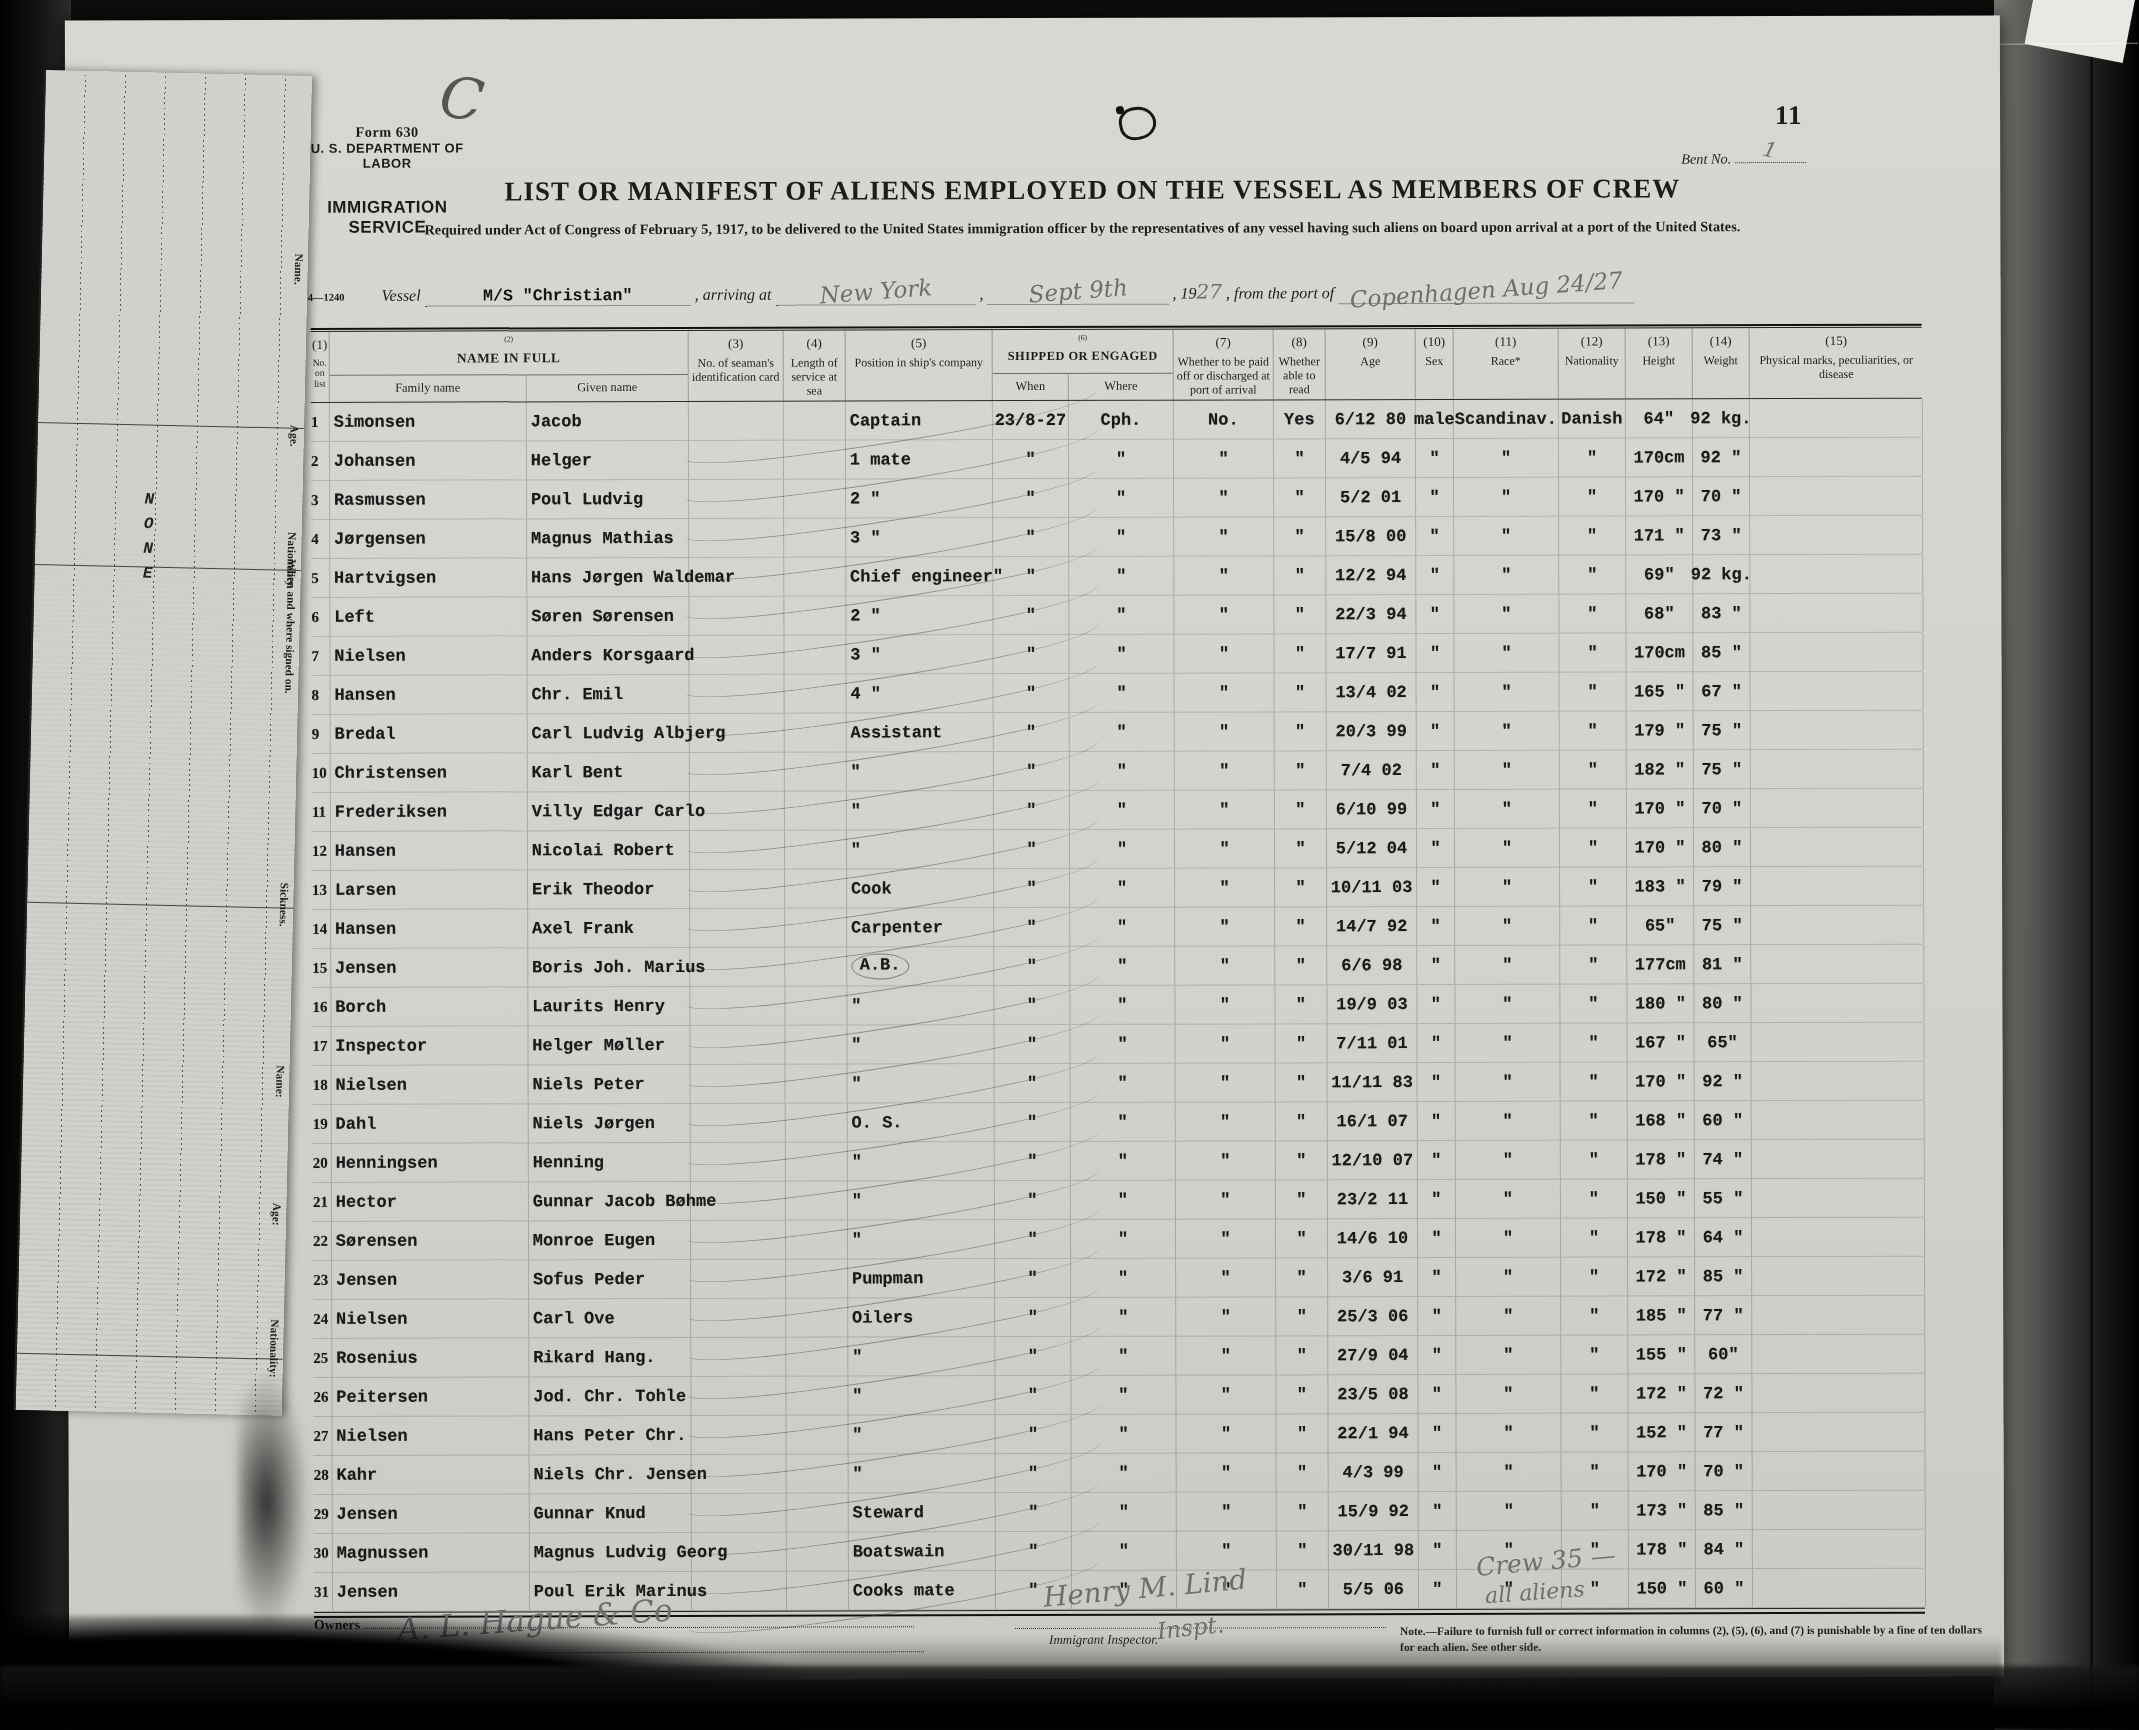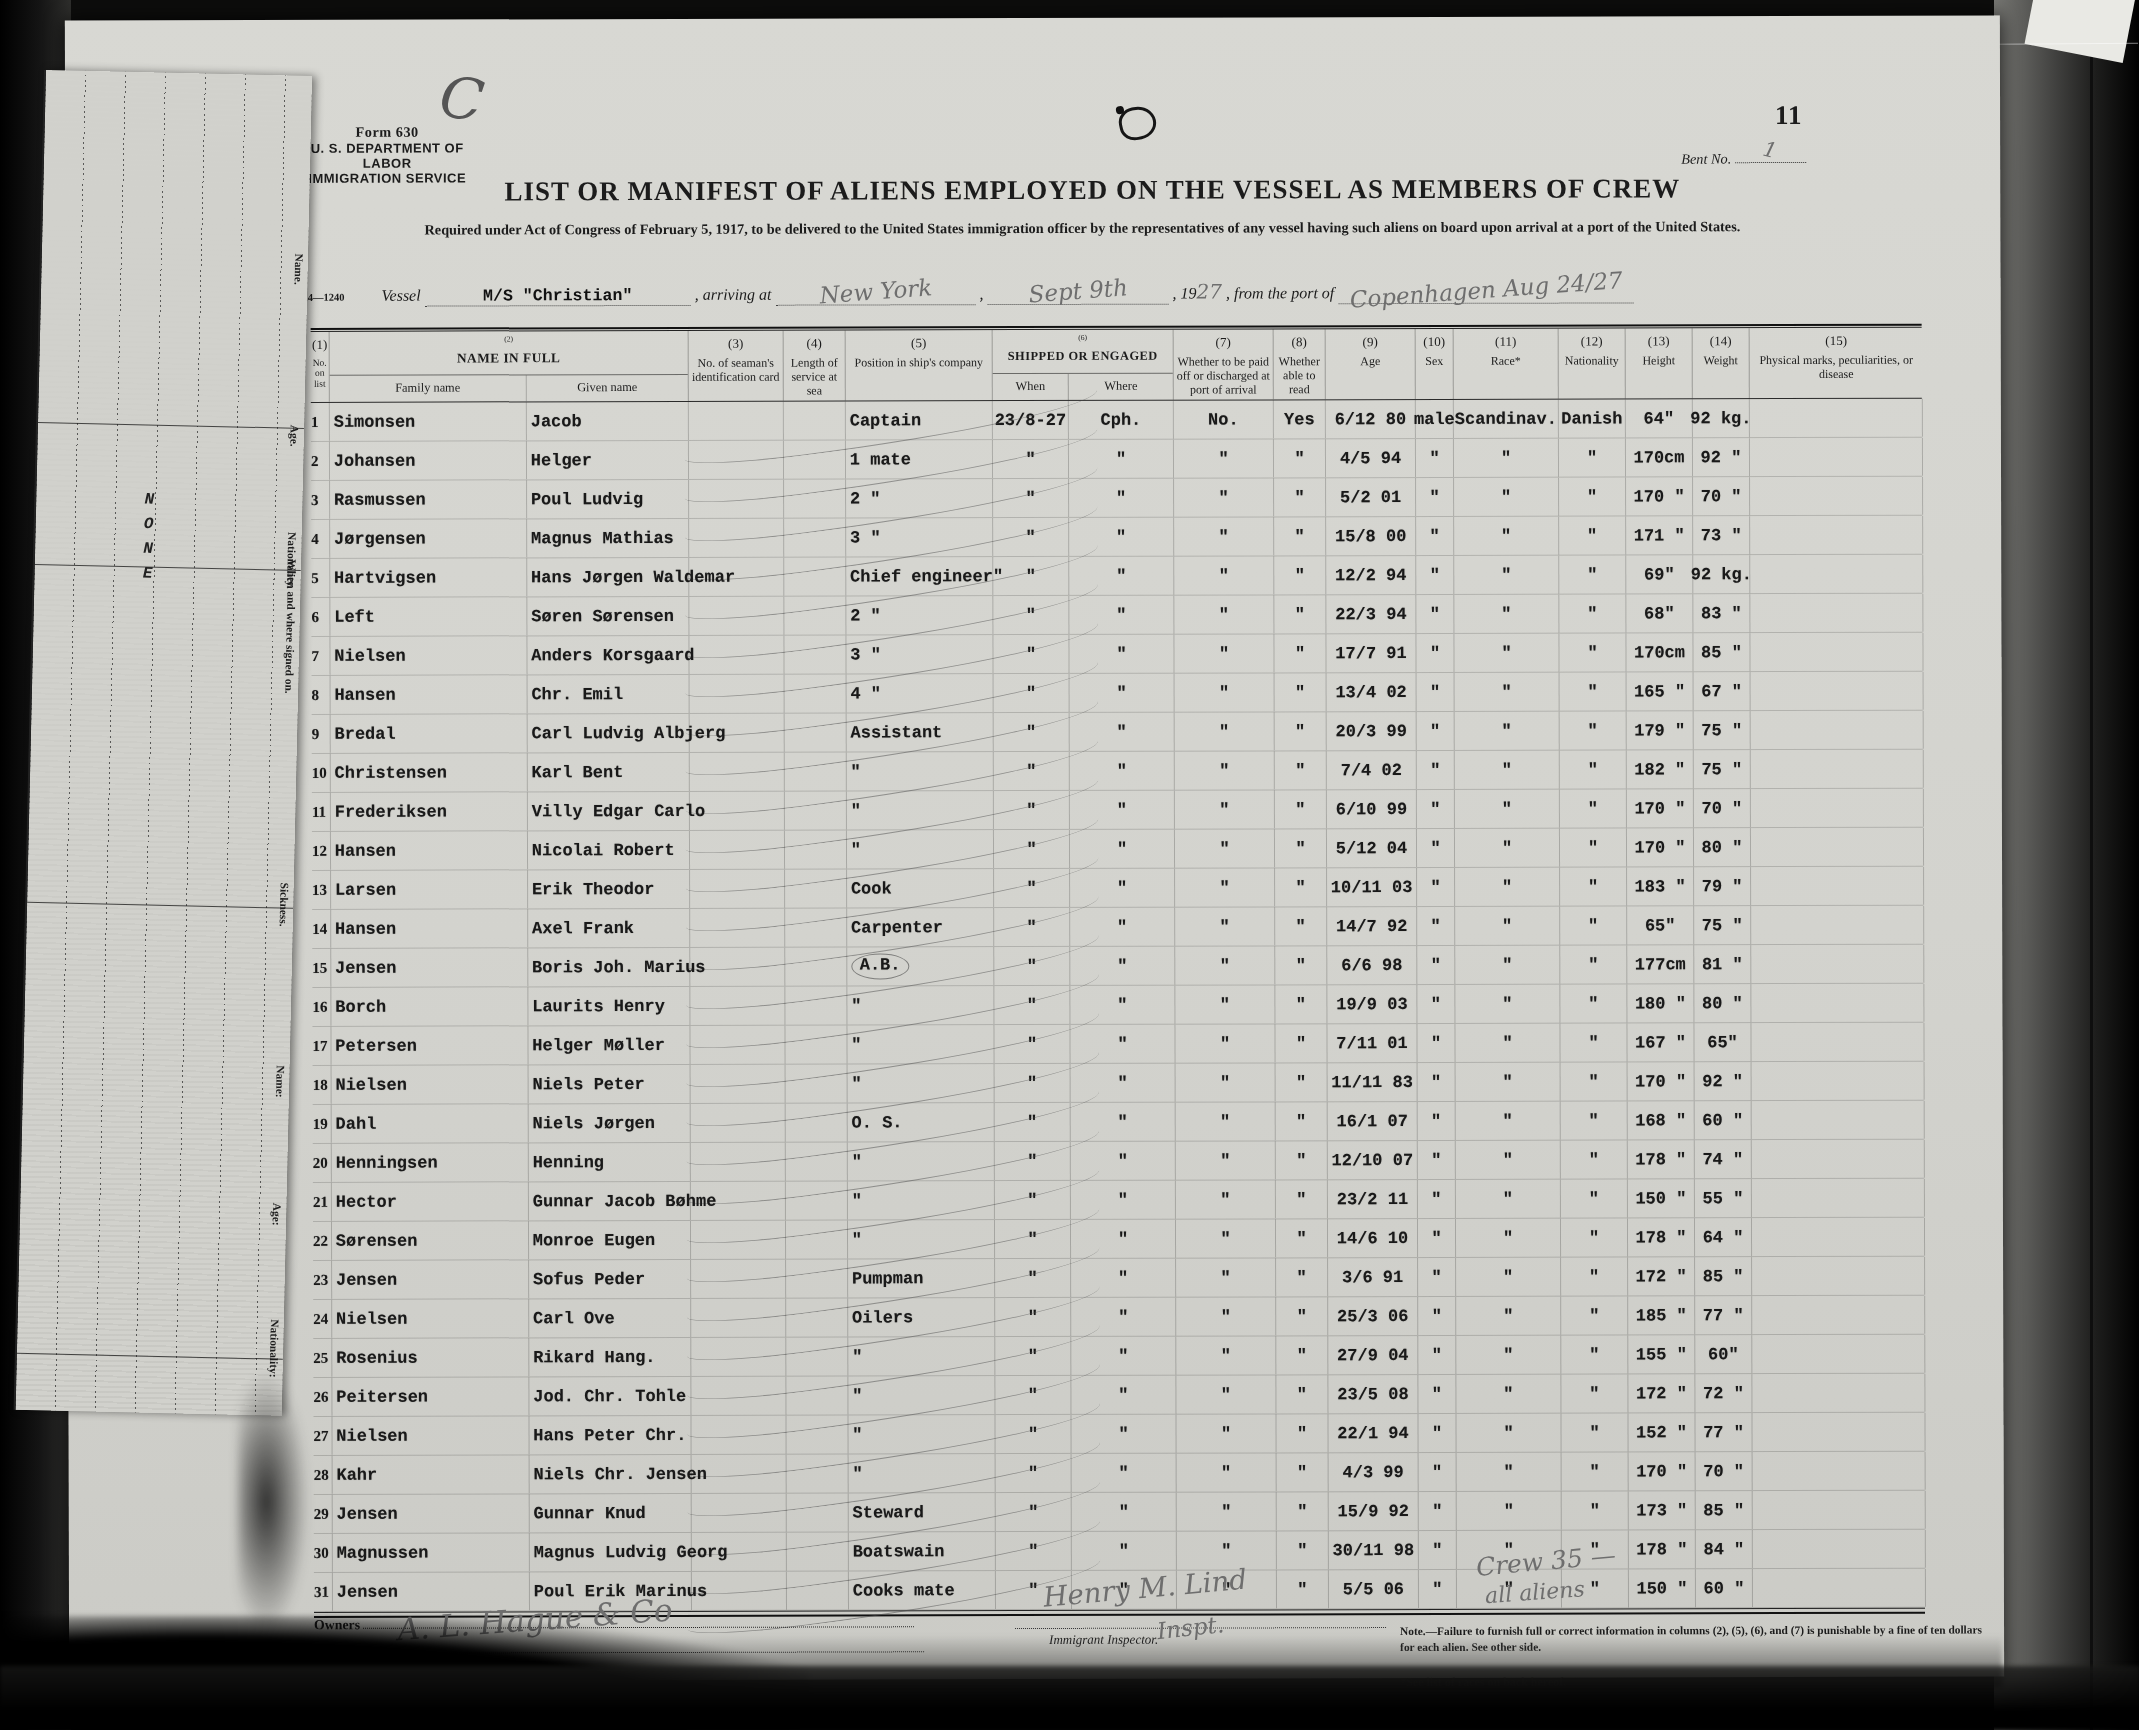--- a/index.html
+++ b/index.html
@@ -18,21 +18,21 @@
     transform:rotate(-.35deg);}
 
   
   .sheet{position:absolute;left:67px;top:18px;width:1935px;height:1661px;
     background:linear-gradient(180deg,#d8d8d3 0%,#d3d3ce 55%,#cbcbc6 100%);
     box-shadow:0 0 19px rgba(0,0,0,.8);transform:rotate(-.15deg);}
 
   .formid{position:absolute;left:222px;top:104px;width:200px;text-align:center;}
   .formid .f1{font-weight:bold;font-size:14.3px;letter-spacing:0.5px;}
   .formid .f2,.formid .f3{font-family:"Liberation Sans","DejaVu Sans",sans-serif;font-weight:bold;font-size:13px;letter-spacing:0.5px;}
-  .formid .f3{font-size:13px;}
+  .formid .f3{font-size:17px;margin-top:27px;}
 
   .pageno{position:absolute;left:1710px;top:84px;font-weight:bold;font-size:27px;letter-spacing:1px;}
   .sheetno{position:absolute;left:1616px;top:134px;font-style:italic;font-size:14.3px;white-space:nowrap;}
   .sheetno .dots{display:inline-block;width:71px;border-bottom:1.4px dotted #333;height:12.4px;position:relative;}
   .hw{font-style:italic;color:#6e6e6e;font-family:"DejaVu Serif",serif;}
   .sheetno .hw{position:absolute;left:28.5px;top:-12.4px;font-size:21px;transform:rotate(14deg);}
 
   .doc-title{position:absolute;left:409px;top:157px;width:1236px;text-align:center;
     font-weight:bold;font-size:27px;letter-spacing:1px;white-space:nowrap;}
   .doc-sub{position:absolute;left:266px;top:200px;width:1502px;text-align:center;
@@ -1113,21 +1113,21 @@
             <div class="td">
               <span></span>
             </div>
             <div class="stroke"></div>
           </div>
           <div class="trow">
             <div class="td rowno">
               <span>17</span>
             </div>
             <div class="td left">
-              <span>Petersen</span>
+              <span>Inspector</span>
             </div>
             <div class="td left">
               <span>Helger Møller</span>
             </div>
             <div class="td">
               <span></span>
             </div>
             <div class="td">
               <span></span>
             </div>

